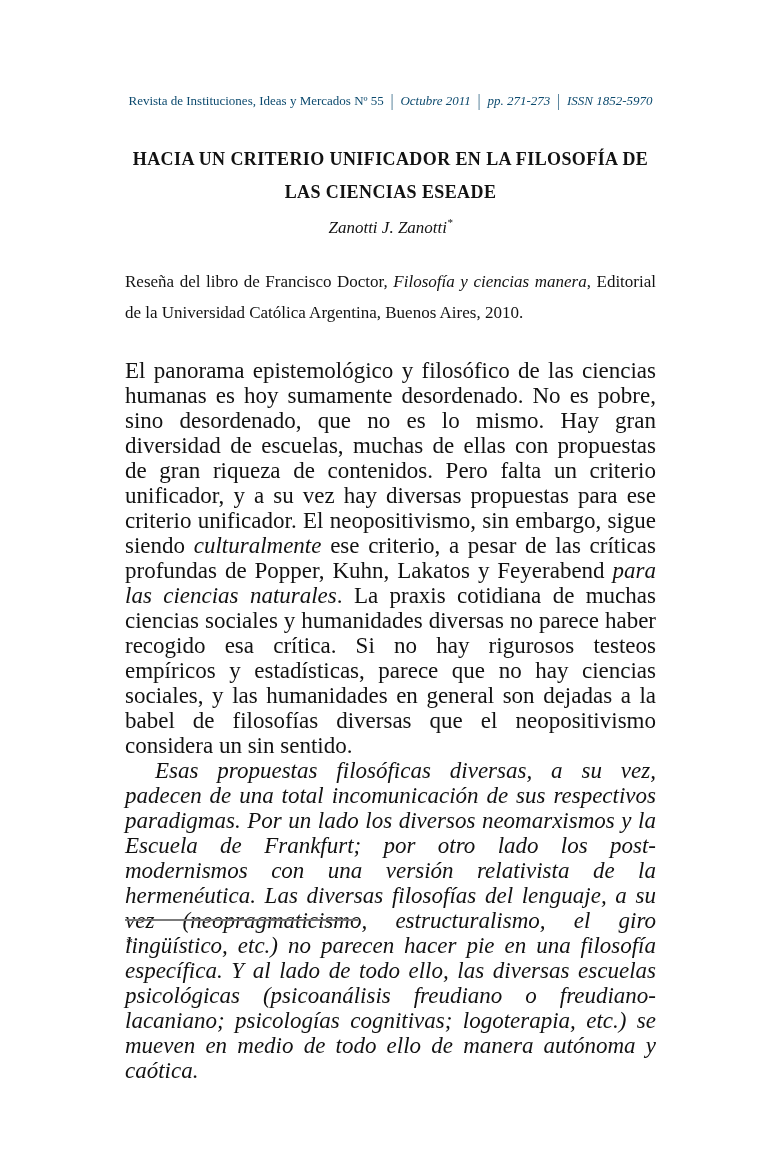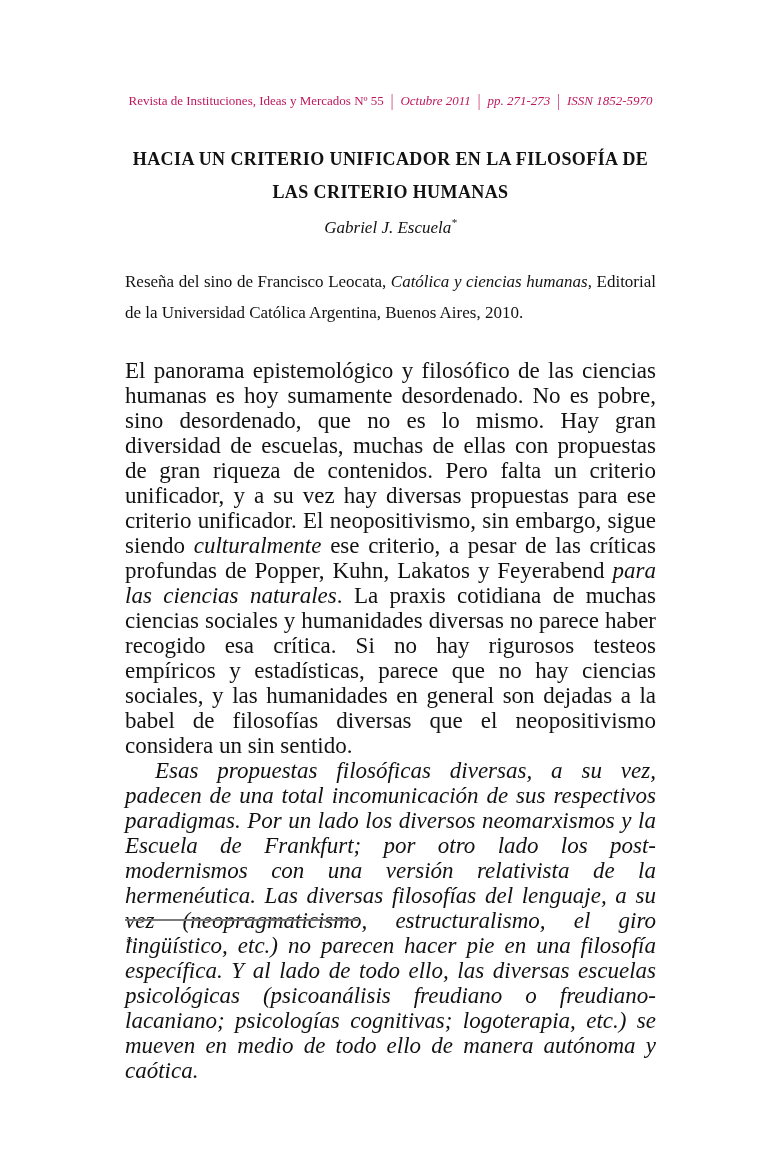--- a/index.html
+++ b/index.html
@@ -20,21 +20,21 @@
   .col {
     position: absolute;
     left: 125px;
     width: 531px;
   }
   .header {
     top: 93px;
     text-align: center;
     font-size: 13px;
     white-space: nowrap;
-    color: #be185d;
+    color: #0c4a6e;
   }
   .header .bar {
     display: inline-block;
     margin: 0 7px;
     transform: scaleY(1.25);
   }
   .italic { font-style: italic; }
   .title {
     top: 143px;
     margin: 0;
@@ -97,29 +97,29 @@
 <body>
 
 <div class="page">
 
   <div class="col header">
     <span>Revista de Instituciones, Ideas y Mercados Nº 55</span><span class="bar">|</span><span class="italic">Octubre 2011</span><span class="bar">|</span><span class="italic">pp. 271-273</span><span class="bar">|</span><span class="italic">ISSN 1852-5970</span>
   </div>
 
   <h1 class="col title">
     <span class="title-line">HACIA UN CRITERIO UNIFICADOR EN LA FILOSOFÍA DE</span>
-    <span class="title-line">LAS CRITERIO HUMANAS</span>
+    <span class="title-line">LAS CIENCIAS ESEADE</span>
   </h1>
 
   <div class="col author">
-    <span>Gabriel J. Escuela</span><sup>*</sup>
+    <span>Zanotti J. Zanotti</span><sup>*</sup>
   </div>
 
   <p class="col review">
-    <span>Reseña del sino de Francisco Leocata, </span><em>Católica y ciencias humanas</em><span>, Editorial de la Universidad Católica Argentina, Buenos Aires, 2010.</span>
+    <span>Reseña del libro de Francisco Doctor, </span><em>Filosofía y ciencias manera</em><span>, Editorial de la Universidad Católica Argentina, Buenos Aires, 2010.</span>
   </p>
 
   <div class="col body-text">
     <p class="para">
       <span>El panorama epistemológico y filosófico de las ciencias humanas es hoy sumamente desordenado. No es pobre, sino desordenado, que no es lo mismo. Hay gran diversidad de escuelas, muchas de ellas con propuestas de gran riqueza de contenidos. Pero falta un criterio unificador, y a su vez hay diversas propuestas para ese criterio unificador. El neopositivismo, sin embargo, sigue siendo </span><em>culturalmente</em><span> ese criterio, a pesar de las críticas profundas de Popper, Kuhn, Lakatos y Feyerabend </span><em>para las ciencias naturales</em><span>. La praxis cotidiana de muchas ciencias sociales y humanidades diversas no parece haber recogido esa crítica. Si no hay rigurosos testeos empíricos y estadísticas, parece que no hay ciencias sociales, y las humanidades en general son dejadas a la babel de filosofías diversas que el neopositivismo considera un sin sentido.</span>
     </p>
     <p class="para indented">
       <span>Esas propuestas filosóficas diversas, a su vez, padecen de una total incomunicación de sus respectivos paradigmas. Por un lado los diversos neomarxismos y la Escuela de Frankfurt; por otro lado los post-modernismos con una versión relativista de la hermenéutica. Las diversas filosofías del lenguaje, a su vez (neopragmaticismo, estructuralismo, el giro lingüístico, etc.) no parecen hacer pie en una filosofía específica. Y al lado de todo ello, las diversas escuelas psicológicas (psicoanálisis freudiano o freudiano-lacaniano; psicologías cognitivas; logoterapia, etc.) se mueven en medio de todo ello de manera autónoma y caótica.</span>
     </p>
   </div>

